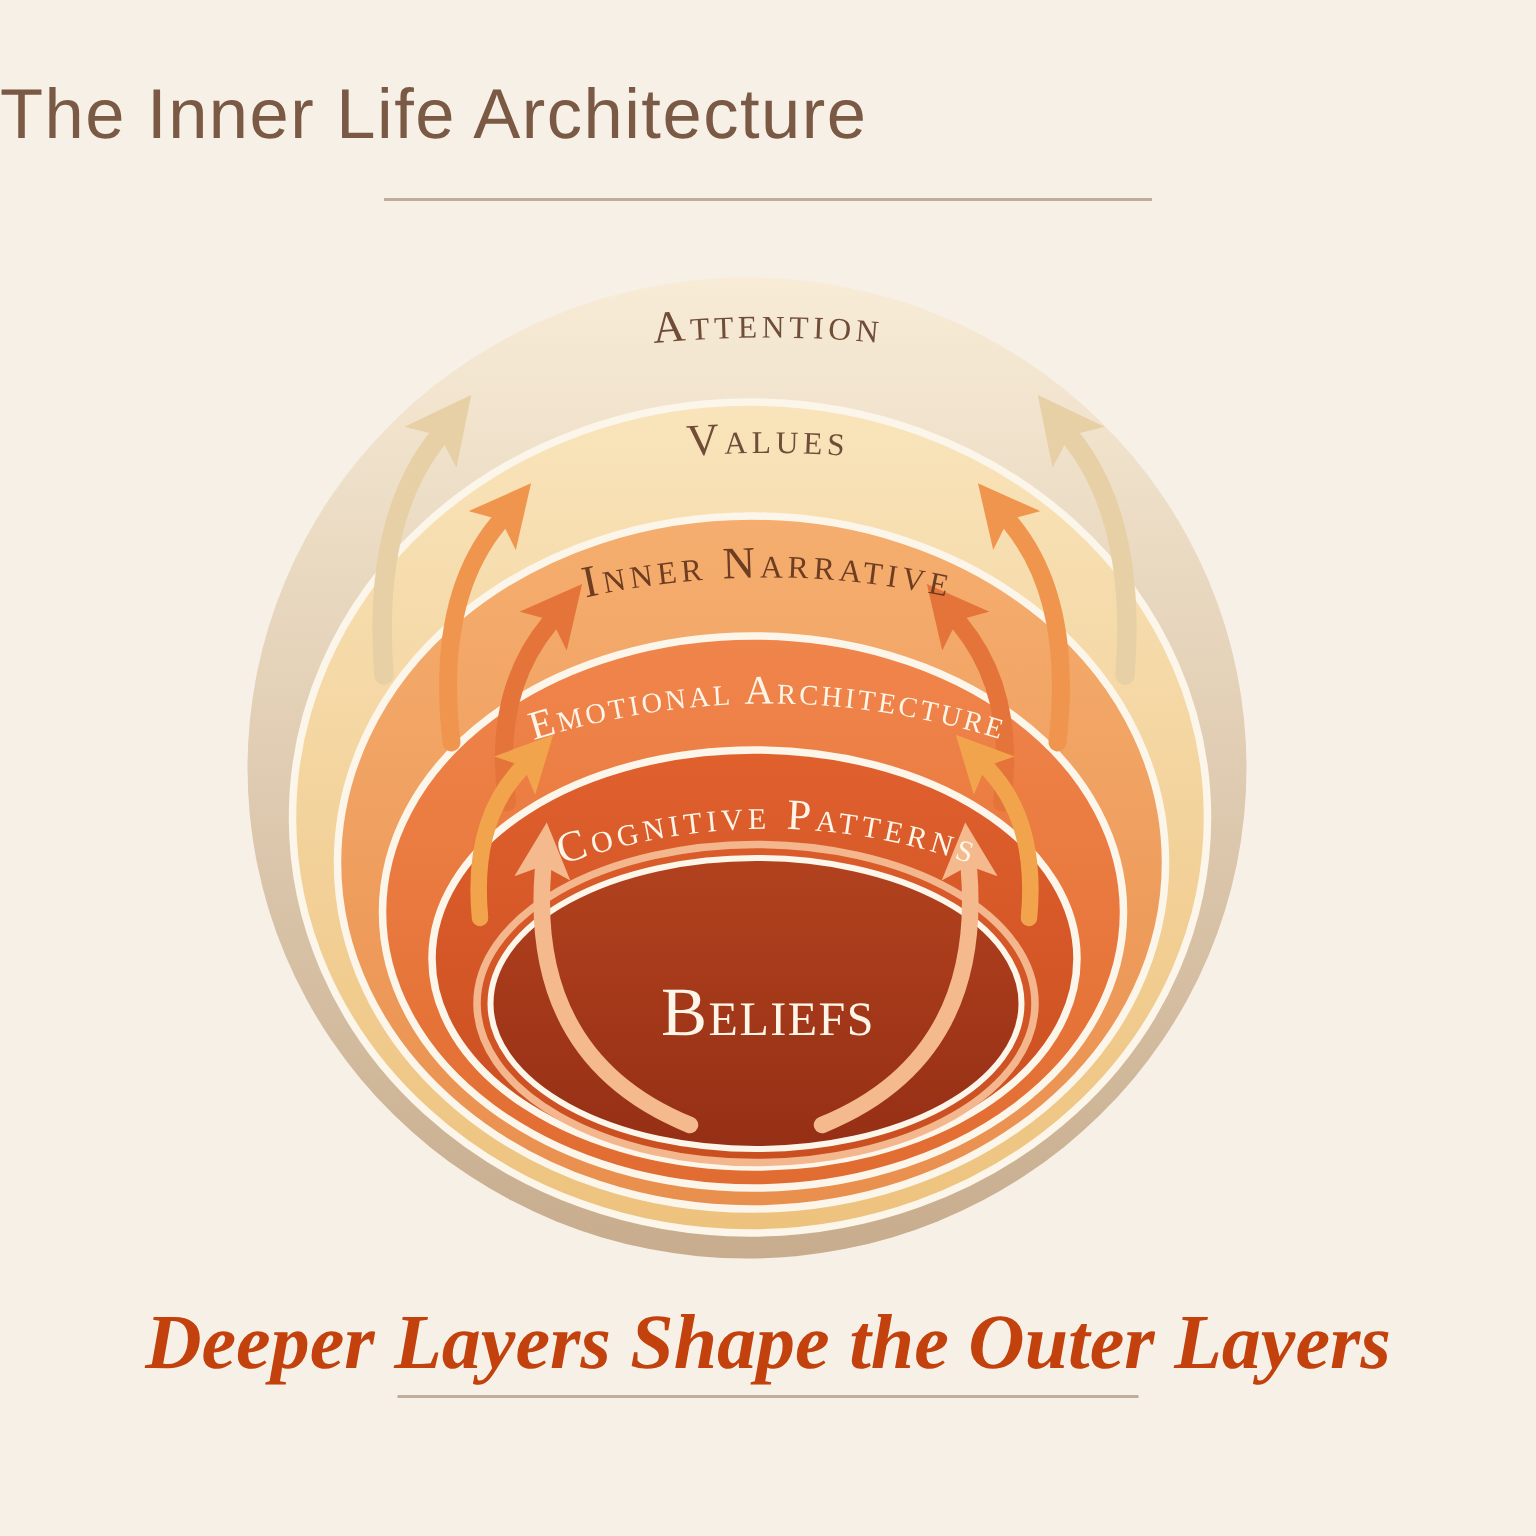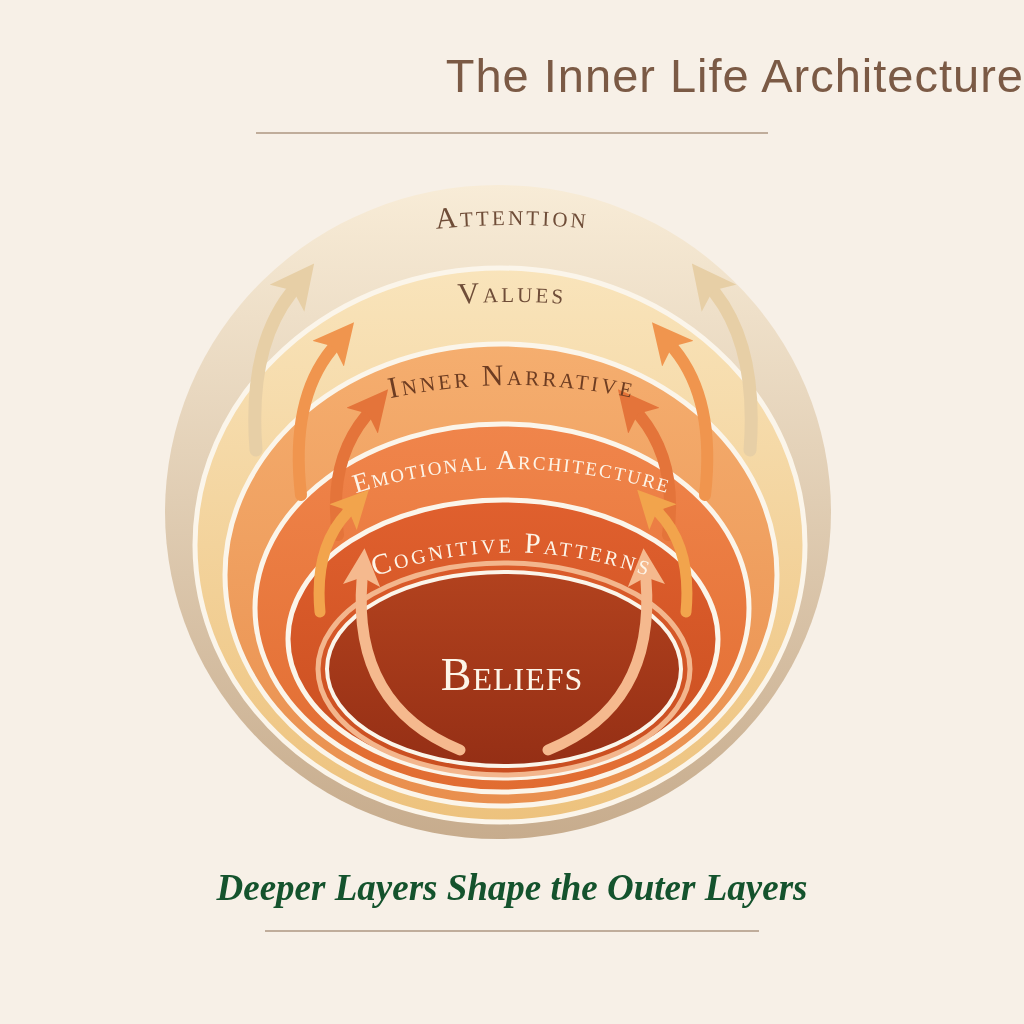--- a/index.html
+++ b/index.html
@@ -2,30 +2,30 @@
 <html><head>
 <meta charset="utf-8">
 <style>
   html,body{margin:0;padding:0;}
   .canvas{
     position:relative;width:1024px;height:1024px;overflow:hidden;
     background:#f7f0e7;font-family:"Liberation Sans",sans-serif;
   }
   .title{
     position:absolute;top:48px;left:0;width:100%;margin:0;
-    text-align:right;font-size:47px;font-weight:400;
+    text-align:left;font-size:47px;font-weight:400;
     color:#7b5a45;letter-spacing:1px;
   }
   .rule{position:absolute;left:50%;transform:translateX(-50%);height:2px;background:#a8907a;opacity:.7;}
   .rule-top{top:132px;width:512px;}
   .rule-bottom{top:930px;width:494px;}
   .subtitle{
     position:absolute;top:866px;left:0;width:100%;margin:0;
     text-align:center;font-family:"Liberation Serif",serif;font-style:italic;
-    font-weight:600;font-size:37px;color:#14532d;
+    font-weight:600;font-size:52px;color:#c2410c;
   }
   .diagram{position:absolute;left:0;top:0;}
   .layer-label{
     font-family:"Liberation Serif",serif;
     font-variant:small-caps;
   }
   .arrow{fill:none;stroke-linecap:round;}
 </style>
 </head>
 <body>

